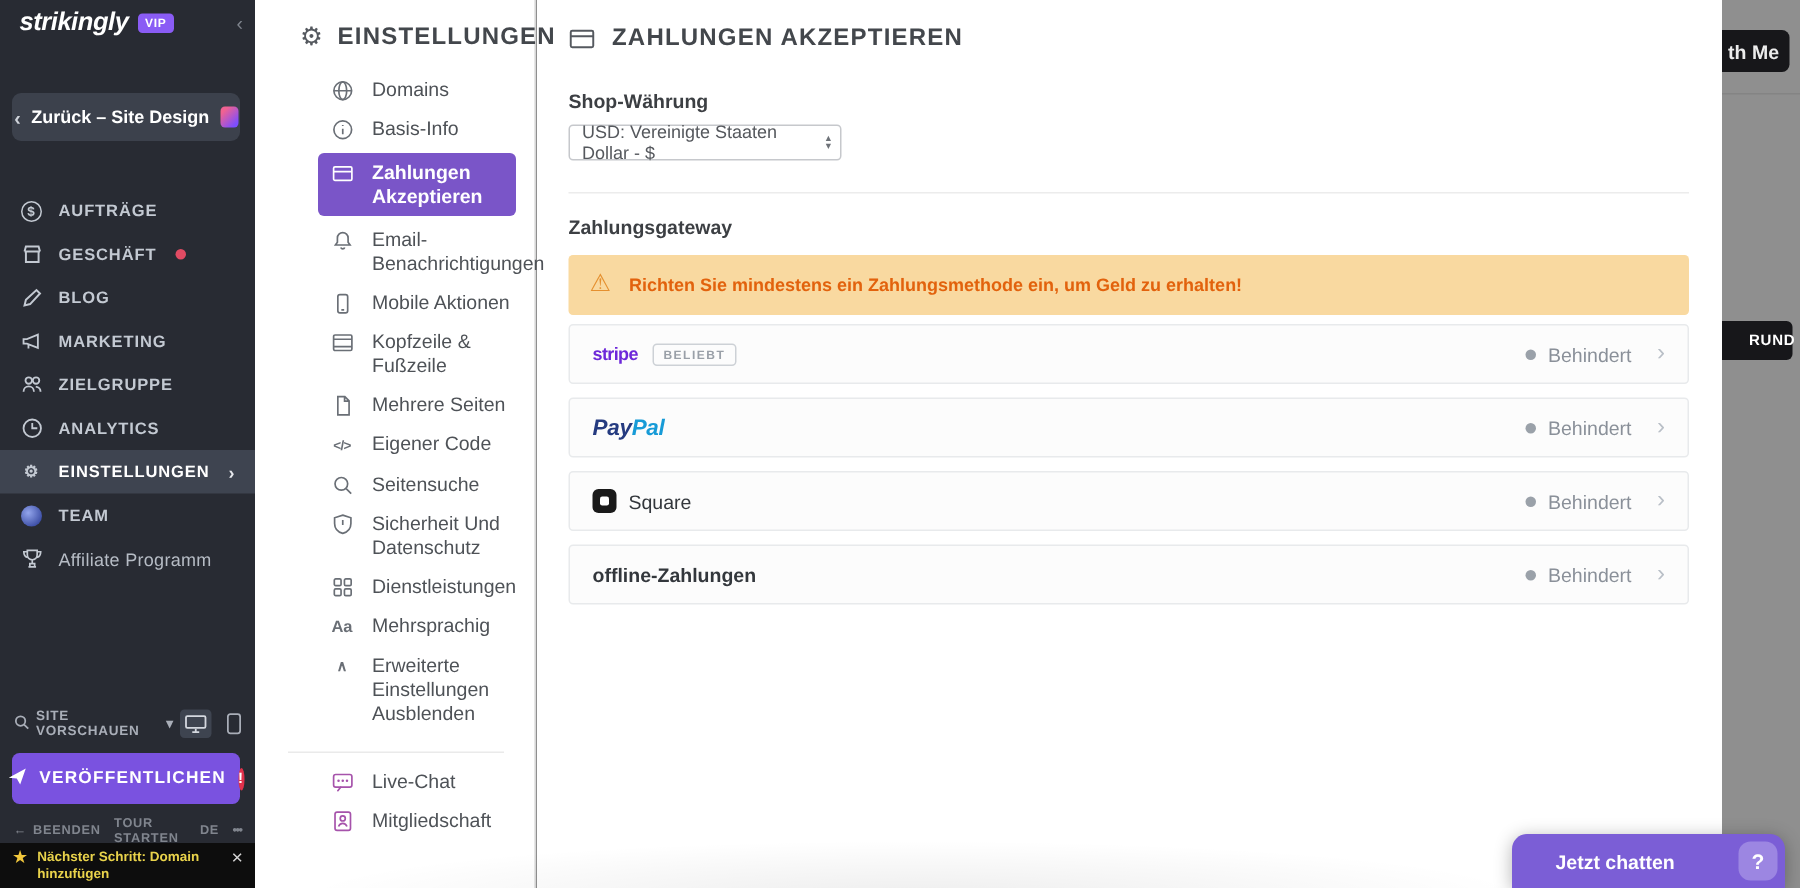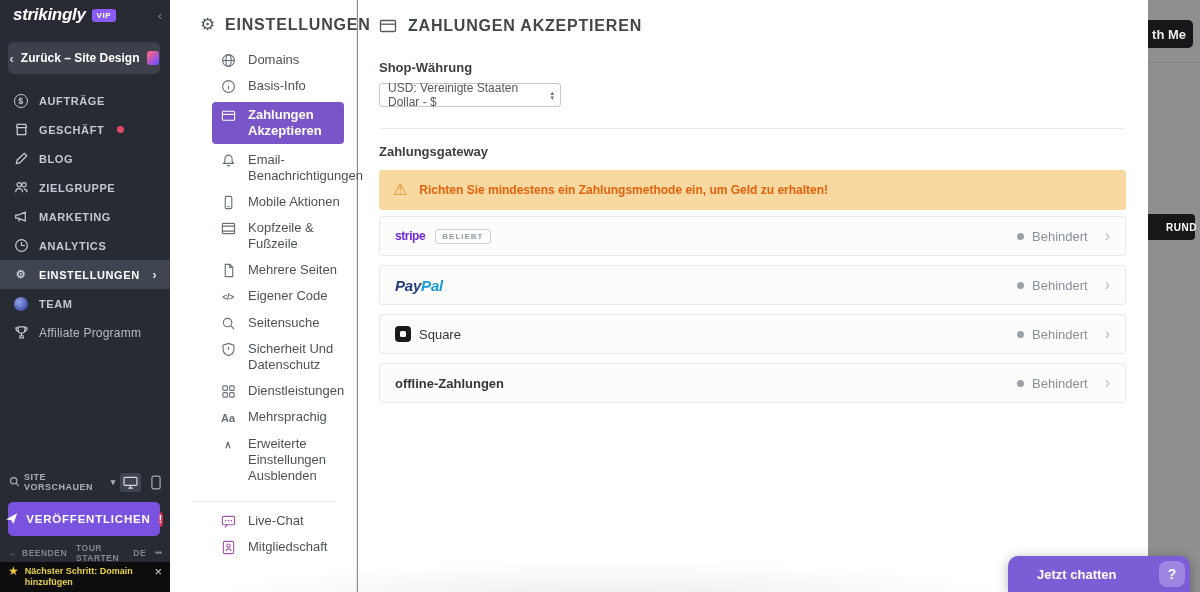--- a/index.html
+++ b/index.html
@@ -2,21 +2,21 @@
 <html><head>
 <meta charset="utf-8">
 <style>
   html,body{margin:0;padding:0;background:#8f8f8f;}
   body{width:1200px;height:592px;position:relative;overflow:hidden;
        font-family:"Liberation Sans",sans-serif;-webkit-font-smoothing:antialiased;}
   .app{position:absolute;inset:0;}
 
   
   .dark-sidebar{position:absolute;left:0;top:0;bottom:0;width:170px;background:#282b33;
-    display:flex;flex-direction:column;z-index:3;}
+    display:flex;flex-direction:column;z-index:3;gap:20px;}
   .logo-row{display:flex;align-items:center;padding:4px 8px 0 13px;height:22px;}
   .logo{font-size:17px;font-weight:800;font-style:italic;color:#fff;letter-spacing:-.3px;}
   .vip{background:#8a5cf5;color:#fff;font-size:8px;font-weight:800;padding:2px 5px;
     border-radius:3px;margin-left:6px;letter-spacing:.5px;}
   .collapse{margin-left:auto;color:#7e838c;font-size:13px;cursor:pointer;}
   .back-btn{margin:16px 10px 0 8px;background:#3c414c;border-radius:6px;height:32px;
     display:flex;align-items:center;justify-content:center;gap:7px;color:#fff;
     font-size:12px;font-weight:700;cursor:pointer;}
   .back-chev{font-size:13px;color:#cfd3da;}
   .back-doc{width:12px;height:14px;border-radius:3px;background:linear-gradient(135deg,#f06292 20%,#7c4dff 85%);}
@@ -171,34 +171,34 @@
         <span class="dicon">
           <svg width="15" height="15" viewBox="0 0 16 16" fill="none" stroke="currentColor" stroke-width="1.4">
               <path d="M2.5 13.5l1-4 7.5-7 2.5 2.5-7 7.5-4 1z"></path>
             </svg>
         </span>
         <span class="dlabel">BLOG</span>
       </div>
       <div class="dnav-item">
         <span class="dicon">
           <svg width="15" height="15" viewBox="0 0 16 16" fill="none" stroke="currentColor" stroke-width="1.3">
+              <path d="M1.8 6.5v3.2h2.4l7.8 3V3.3l-7.8 3.2H1.8zM5.3 10v3.2"></path>
+            </svg>
+        </span>
+        <span class="dlabel">MARKETING</span>
+      </div>
+      <div class="dnav-item">
+        <span class="dicon">
+          <svg width="15" height="15" viewBox="0 0 16 16" fill="none" stroke="currentColor" stroke-width="1.3">
               <circle cx="5.5" cy="5" r="2.3"></circle>
               <circle cx="10.7" cy="5" r="2.3"></circle>
               <path d="M1.8 13c0-2.1 1.6-3.8 3.7-3.8S9.2 10.9 9.2 13M10.5 9.4c1.9.3 3.4 1.8 3.4 3.6"></path>
             </svg>
         </span>
         <span class="dlabel">ZIELGRUPPE</span>
-      </div>
-      <div class="dnav-item">
-        <span class="dicon">
-          <svg width="15" height="15" viewBox="0 0 16 16" fill="none" stroke="currentColor" stroke-width="1.3">
-              <path d="M1.8 6.5v3.2h2.4l7.8 3V3.3l-7.8 3.2H1.8zM5.3 10v3.2"></path>
-            </svg>
-        </span>
-        <span class="dlabel">MARKETING</span>
       </div>
       <div class="dnav-item">
         <span class="dicon">
           <svg width="15" height="15" viewBox="0 0 16 16" fill="none" stroke="currentColor" stroke-width="1.3">
               <circle cx="8" cy="8" r="6.2"></circle>
               <path d="M8 4.2V8h3.6"></path>
             </svg>
         </span>
         <span class="dlabel">ANALYTICS</span>
       </div>

